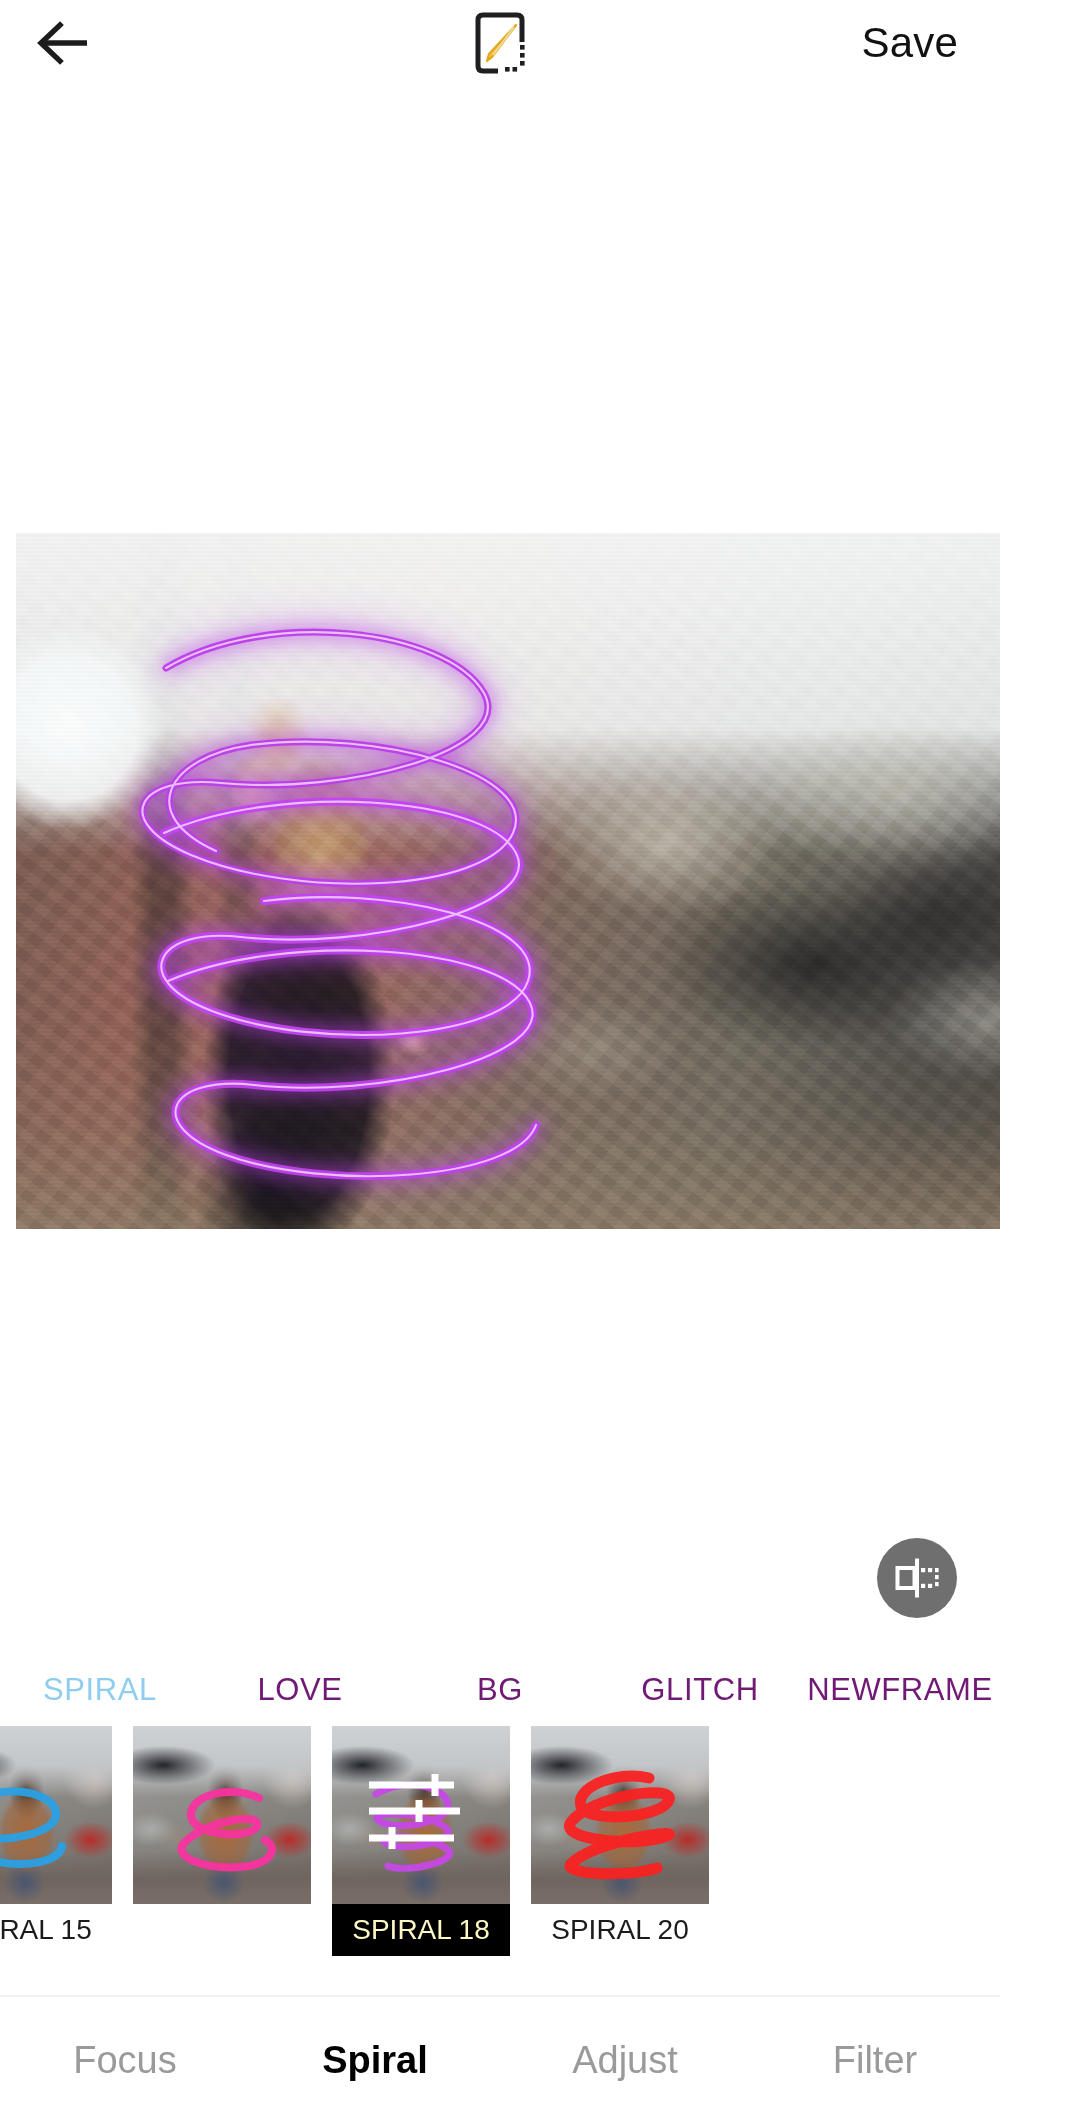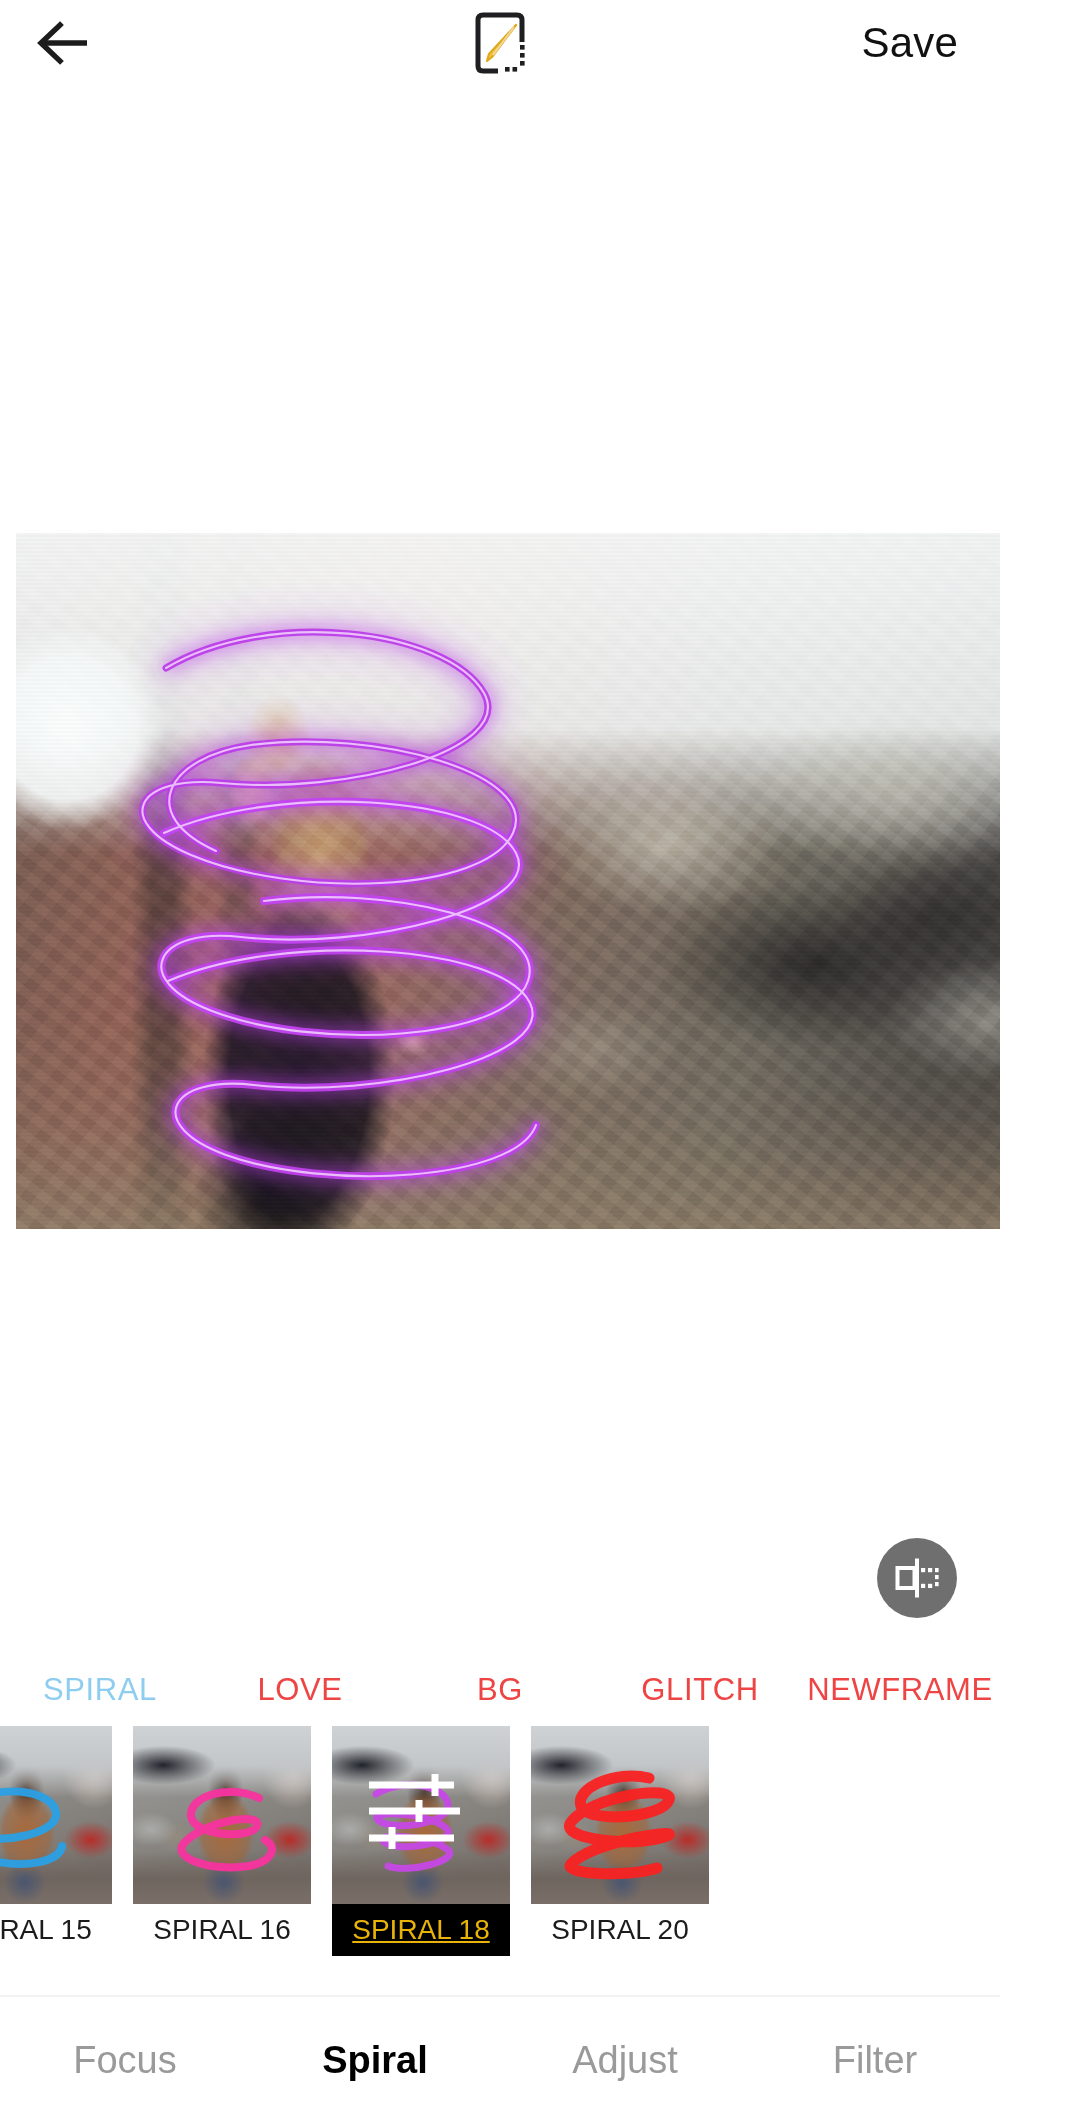--- a/index.html
+++ b/index.html
@@ -136,21 +136,21 @@
     display: flex;
     align-items: center;
     height: 72px;
     padding: 0 0 0 0;
     overflow: hidden;
   }
   .category {
     flex: 1 1 0;
     text-align: center;
     font-size: 31px;
-    color: #ef4444;
+    color: #701a75;
     letter-spacing: .6px;
     cursor: pointer;
     white-space: nowrap;
   }
   .category.active { color: #8ecdf0; }
 
   .thumb-strip {
     display: flex;
     align-items: flex-start;
     gap: 21px;
@@ -198,22 +198,21 @@
   .thumb-spiral { position: absolute; inset: 0; }
   .thumb-label {
     height: 52px;
     display: flex; align-items: center; justify-content: center;
     font-size: 28px;
     color: #1b1b1b;
     white-space: nowrap;
   }
   .thumb.selected .thumb-label {
     background: #000000;
-    color: #eab308;
-    text-decoration: underline;
+    color: #fef9c3;
   }
   .thumb-handles { position: absolute; inset: 0; }
 
   .panel-divider {
     height: 2px;
     background: #f2f2f2;
     margin-top: 37px;
   }
 
   
@@ -368,21 +367,20 @@
       <div class="thumb">
         <div class="thumb-img">
           <svg class="thumb-spiral" viewBox="0 0 178 178">
             <g fill="none" stroke="#f0359c" stroke-width="8" stroke-linecap="round" opacity=".95">
               <path d="M126,72 C96,58 56,70 58,90 C60,110 118,114 124,100
                        C130,86 74,94 52,116 C36,132 78,146 116,140
                        C138,136 146,122 132,114"></path>
             </g>
           </svg>
         </div>
-        <div class="thumb-label">SPIRAL 16</div>
       </div>
 
 
       <div class="thumb selected">
         <div class="thumb-img">
           <svg class="thumb-spiral" viewBox="0 0 178 178">
             <g fill="none" stroke="#c24ae0" stroke-width="7" stroke-linecap="round" opacity=".95">
               <path d="M44,68 C70,52 112,58 116,78 C120,98 58,106 46,94
                        C36,84 96,86 114,102 C128,115 70,128 52,116
                        C40,107 96,108 116,124 C128,134 76,148 56,140"></path>

